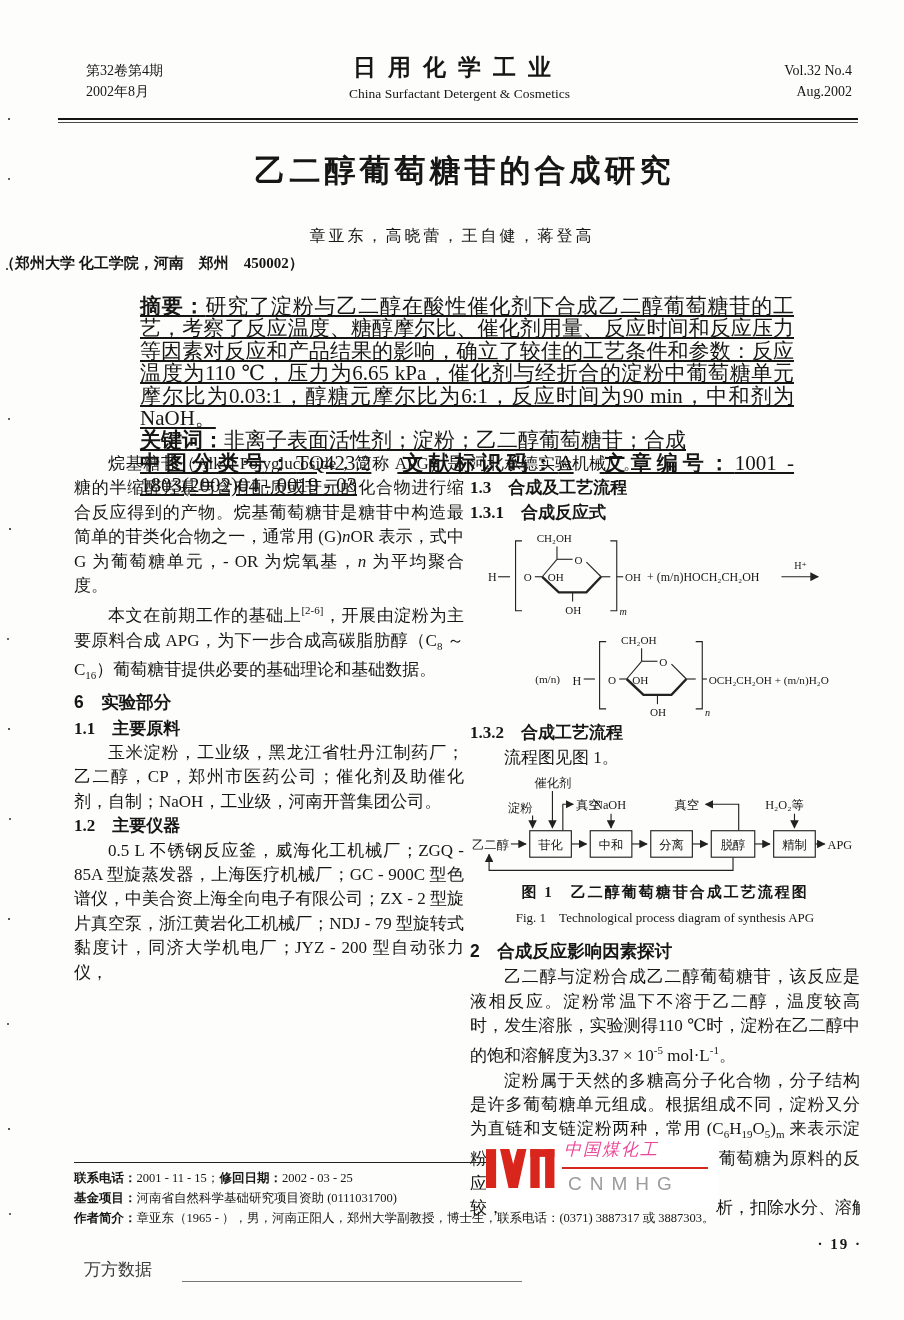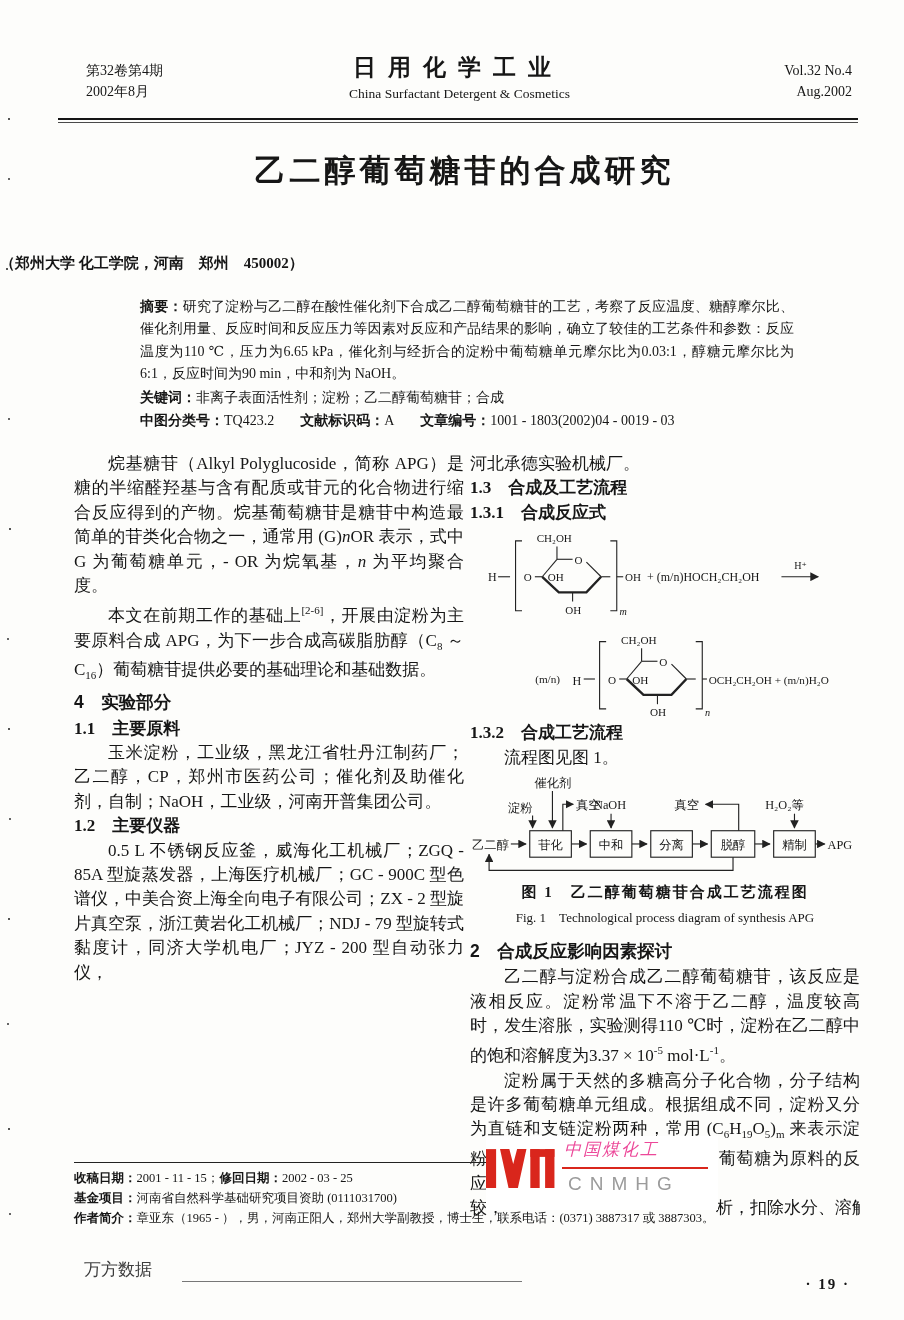--- a/index.html
+++ b/index.html
@@ -14,22 +14,22 @@
   .jen{font-size:13.5px;margin-top:3px;padding-left:15px;}
   .hdr-right{position:absolute;right:52px;top:60px;text-align:right;font-size:14px;line-height:21px;}
   .hdr-rule{position:absolute;left:58px;right:46px;top:118px;height:2px;
             border-top:2px solid #151515;border-bottom:1px solid #4a4a4a;}
 
   .title{position:absolute;left:0;right:0;top:150px;margin:0;text-align:center;
          font-size:31px;font-weight:700;letter-spacing:4px;padding-left:25px;}
   .authors{position:absolute;left:0;right:0;top:226px;text-align:center;font-size:16px;letter-spacing:3px;}
   .affil{position:absolute;left:0;right:0;top:254px;text-align:left;font-size:15px;font-weight:600;}
 
-  .abstract{position:absolute;left:140px;width:654px;top:295px;font-size:14px;
-            line-height:22.4px;text-align:justify;}
+  .abstract{position:absolute;left:140px;width:654px;top:295px;font-size:21px;
+            line-height:22.4px;text-align:justify;text-decoration:underline;}
   .abstract p{margin:0;}
   .meta .sp{margin-left:26px;}
 
   
   .col{position:absolute;top:452px;width:390px;font-size:17px;line-height:24.4px;text-align:justify;}
   .col-left{left:74px;height:712px;overflow:hidden;}
   .col-right{left:470px;height:790px;overflow:hidden;}
   .col p{margin:0;text-indent:2em;}
   .col p.noind{text-indent:0;}
   .hsec{font-family:"Liberation Sans","DejaVu Sans",sans-serif;font-weight:700;
@@ -42,21 +42,21 @@
   .fig-cap-cn{text-indent:0!important;text-align:center;font-weight:700;font-size:15px;letter-spacing:2px;margin-top:2px!important;}
   .fig-cap-en{text-indent:0!important;text-align:center;font-size:13px;margin:2px 0 8px!important;}
   .wm-gap{display:inline-block;width:212px;}
   .lastline{text-indent:0;white-space:nowrap;}
 
   
   .footnotes{position:absolute;left:74px;top:1162px;width:774px;font-size:12.5px;line-height:20px;}
   .fn-rule{width:622px;border-top:1px solid #222;margin-bottom:5px;}
   .footnotes b{font-family:"Liberation Sans","DejaVu Sans",sans-serif;}
 
-  .pagenum{position:absolute;right:54px;top:1236px;font-size:15px;font-weight:600;letter-spacing:2px;margin-top:40px;}
+  .pagenum{position:absolute;right:42px;top:1236px;font-size:15px;font-weight:600;letter-spacing:2px;}
   .wanfang{position:absolute;left:84px;top:1258px;font-family:"Liberation Sans","DejaVu Sans",sans-serif;
            font-size:17px;color:#3c3c3c;}
   .wf-line{position:absolute;left:182px;top:1281px;width:340px;border-top:1px solid #777;}
 
   
   .wm{position:absolute;left:486px;top:1136px;width:232px;height:74px;background:#fff;z-index:6;}
   .wm-cn{position:absolute;left:78px;top:2px;font-size:17px;letter-spacing:2px;color:#ec4899;
          font-family:"Liberation Sans","DejaVu Sans",sans-serif;font-style:italic;}
   .wm-underline{position:absolute;left:76px;top:31px;width:146px;height:2px;}
   .wm-en{position:absolute;left:82px;top:37px;font-size:19px;letter-spacing:8px;color:#9b9b9b;
@@ -84,32 +84,33 @@
     <div class="jcn">日用化学工业</div>
     <div class="jen">China Surfactant Detergent &amp; Cosmetics</div>
   </div>
   <div class="hdr-right">
     <div>Vol.32 No.4</div>
     <div>Aug.2002</div>
   </div>
   <div class="hdr-rule"></div>
 
   <h1 class="title">乙二醇葡萄糖苷的合成研究</h1>
+  <div class="authors">章亚东，高晓蕾，王自健，蒋登高</div>
   <div class="affil">（郑州大学 化工学院，河南　郑州　450002）</div>
 
   <div class="abstract">
     <p><b class="hei">摘要：</b><span>研究了淀粉与乙二醇在酸性催化剂下合成乙二醇葡萄糖苷的工艺，考察了反应温度、糖醇摩尔比、催化剂用量、反应时间和反应压力等因素对反应和产品结果的影响，确立了较佳的工艺条件和参数：反应温度为110 ℃，压力为6.65 kPa，催化剂与经折合的淀粉中葡萄糖单元摩尔比为0.03:1，醇糖元摩尔比为6:1，反应时间为90 min，中和剂为 NaOH。</span></p>
     <p class="kw"><b class="hei">关键词：</b><span>非离子表面活性剂；淀粉；乙二醇葡萄糖苷；合成</span></p>
     <p class="meta"><b class="hei">中图分类号：</b><span>TQ423.2</span><b class="hei sp">文献标识码：</b><span>A</span><b class="hei sp">文章编号：</b><span>1001 - 1803(2002)04 - 0019 - 03</span></p>
   </div>
 
   <div class="col col-left">
     <p>烷基糖苷（Alkyl Polyglucoside，简称 APG）是糖的半缩醛羟基与含有配质或苷元的化合物进行缩合反应得到的产物。烷基葡萄糖苷是糖苷中构造最简单的苷类化合物之一，通常用 (G)<i>n</i>OR 表示，式中 G 为葡萄糖单元，- OR 为烷氧基，<i>n</i> 为平均聚合度。</p>
     <p>本文在前期工作的基础上<sup>[2-6]</sup>，开展由淀粉为主要原料合成 APG，为下一步合成高碳脂肪醇（C<sub>8</sub> ～ C<sub>16</sub>）葡萄糖苷提供必要的基础理论和基础数据。</p>
-    <h3 class="hsec">4　实验部分</h3>
+    <h3 class="hsec">6　实验部分</h3>
     <h4 class="hsub">1.1　主要原料</h4>
     <p>玉米淀粉，工业级，黑龙江省牡丹江制药厂；乙二醇，CP，郑州市医药公司；催化剂及助催化剂，自制；NaOH，工业级，河南开普集团公司。</p>
     <h4 class="hsub">1.2　主要仪器</h4>
     <p>0.5 L 不锈钢反应釜，威海化工机械厂；ZGQ - 85A 型旋蒸发器，上海医疗机械厂；GC - 900C 型色谱仪，中美合资上海全向电子有限公司；ZX - 2 型旋片真空泵，浙江黄岩化工机械厂；NDJ - 79 型旋转式黏度计，同济大学机电厂；JYZ - 200 型自动张力仪，</p>
   </div>
 
   <div class="col col-right">
     <p class="noind">河北承德实验机械厂。</p>
     <h4 class="hsub">1.3　合成及工艺流程</h4>
     <h4 class="hsub">1.3.1　合成反应式</h4>
@@ -227,21 +228,21 @@
     <p class="fig-cap-en">Fig. 1　Technological process diagram of synthesis APG</p>
 
     <h3 class="hsec">2　合成反应影响因素探讨</h3>
     <p>乙二醇与淀粉合成乙二醇葡萄糖苷，该反应是液相反应。淀粉常温下不溶于乙二醇，温度较高时，发生溶胀，实验测得110 ℃时，淀粉在乙二醇中的饱和溶解度为3.37 × 10<sup>-5</sup> mol·L<sup>-1</sup>。</p>
     <p>淀粉属于天然的多糖高分子化合物，分子结构是许多葡萄糖单元组成。根据组成不同，淀粉又分为直链和支链淀粉两种，常用 (C<sub>6</sub>H<sub>19</sub>O<sub>5</sub>)<sub>m</sub> 来表示淀粉的分子式。在研究中为便于与葡萄糖为原料的反应比</p>
     <div class="lastline"><span>较，</span><span class="wm-gap"></span><span>析，扣除水分、溶解</span></div>
   </div>
 
   <div class="footnotes">
     <div class="fn-rule"></div>
-    <div><b>收稿日期：</b>2001 - 11 - 15；<b>修回日期：</b>2002 - 03 - 25</div>
+    <div><b>联系电话：</b>2001 - 11 - 15；<b>修回日期：</b>2002 - 03 - 25</div>
     <div><b>基金项目：</b>河南省自然科学基础研究项目资助 (0111031700)</div>
     <div><b>作者简介：</b>章亚东（1965 - ），男，河南正阳人，郑州大学副教授，博士生，联系电话：(0371) 3887317 或 3887303。</div>
   </div>
 
   <div class="wm">
     <svg class="wm-logo" width="70" height="62" viewBox="0 0 90 62">
       <g fill="#d9261c">
         <rect x="0" y="8" width="13" height="50"></rect>
         <polygon points="18,8 30,8 35,27 40,8 52,8 41,58 29,58"></polygon>
         <rect x="57" y="8" width="12" height="50"></rect>

